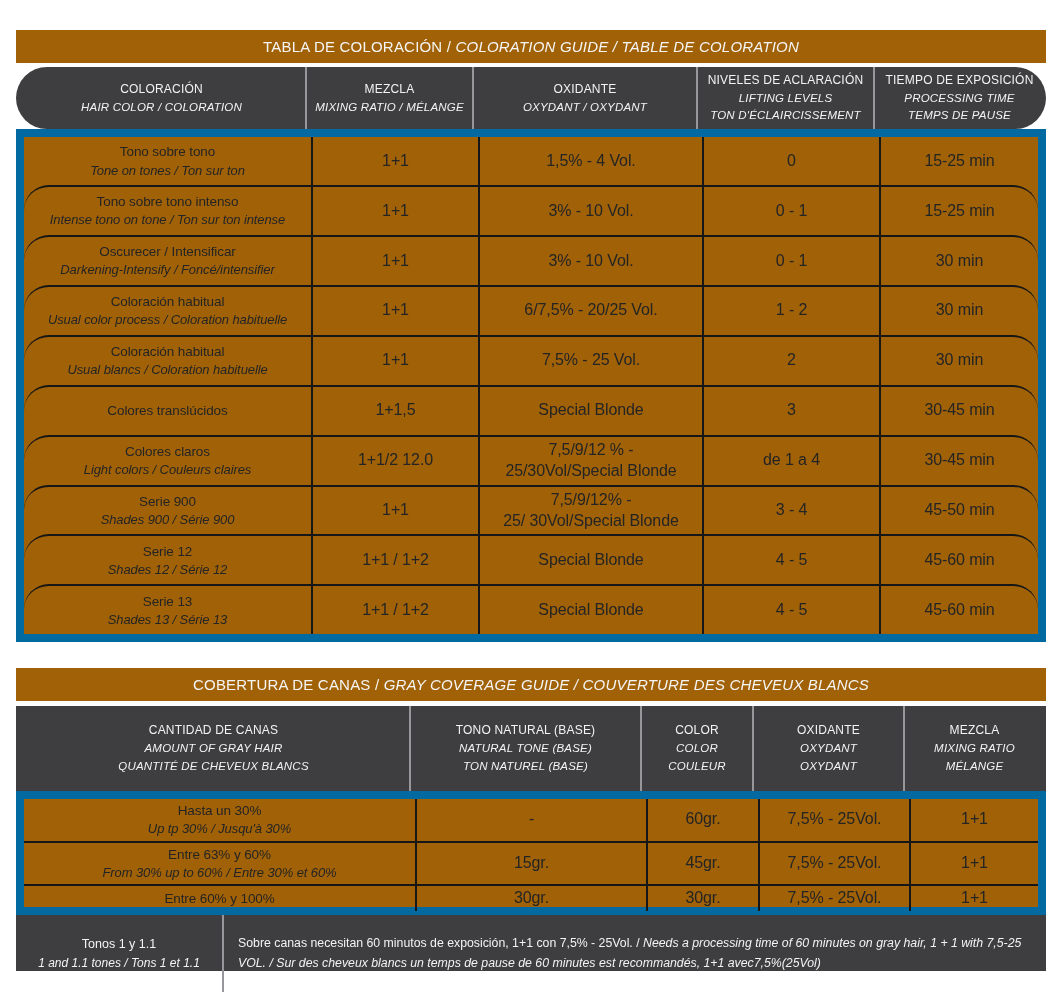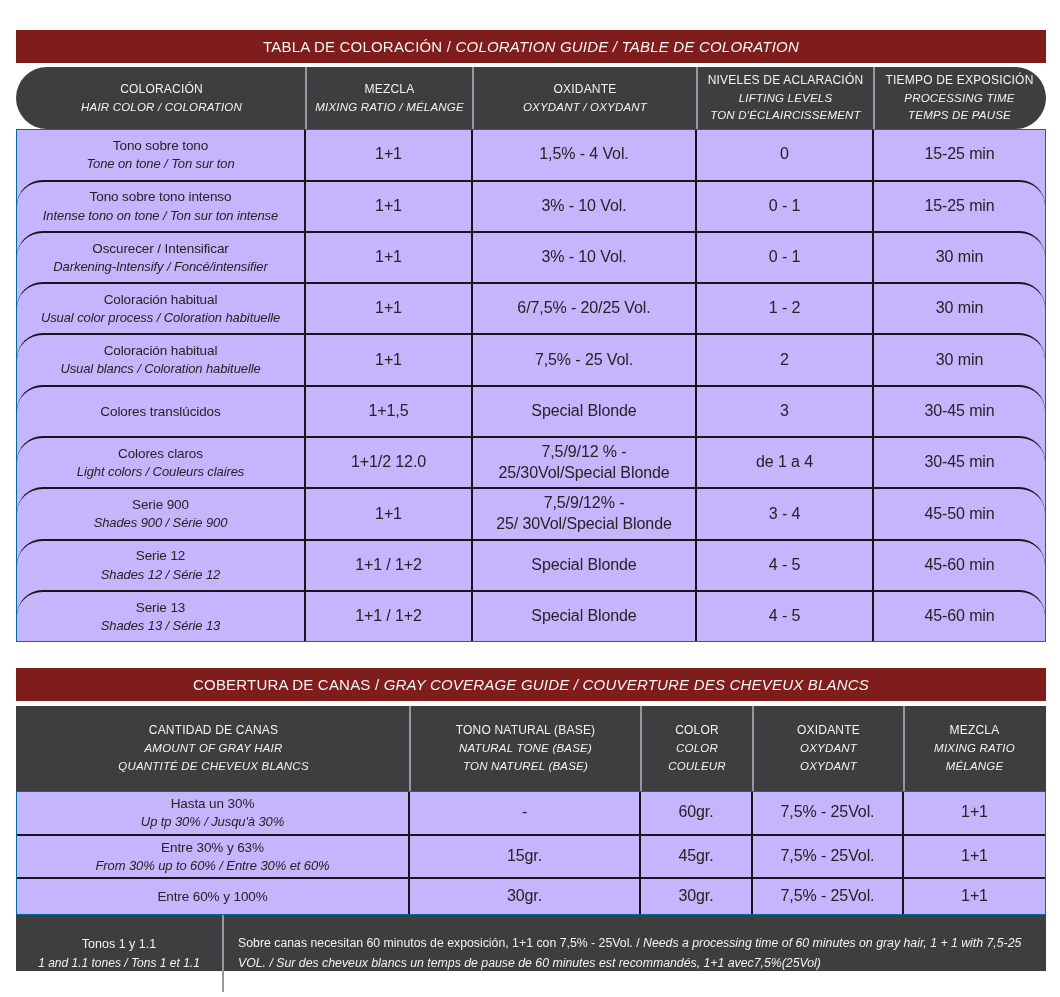--- a/index.html
+++ b/index.html
@@ -7,42 +7,42 @@
     position:relative; width:1060px; height:997px; overflow:hidden;
     background:#ffffff;
     font-family:"Liberation Sans", sans-serif;
     color:#242424;
     -webkit-font-smoothing:antialiased;
   }
   .tblwrap { position:absolute; left:16px; width:1030px; }
 
   
   .bar {
-    height:33px; background:#7f1d1d; color:#f5f5f5;
+    height:33px; background:#a16207; color:#f5f5f5;
     display:flex; align-items:center; justify-content:center;
     font-size:15px; letter-spacing:.2px; white-space:nowrap;
   }
   .bar .it { font-style:italic; }
 
   
   .cols {
     background:#3e3d40; color:#f3f3f3;
     display:grid; padding:0 2px; box-sizing:border-box;
   }
   .hcell {
     display:flex; flex-direction:column; align-items:center; justify-content:center;
     text-align:center; padding:4px 6px; box-sizing:border-box;
   }
   .hcell + .hcell { border-left:2px solid #97969a; }
   .hmain { font-size:12px; letter-spacing:.2px; line-height:1.55; white-space:pre-line; }
   .hsub  { font-size:11.5px; font-style:italic; letter-spacing:.2px; line-height:1.55; white-space:pre-line; }
 
   
   .tbody {
-    border:1px solid #0369a1; box-sizing:border-box; background:#c4b5fd;
+    border:8px solid #0369a1; box-sizing:border-box; background:#a16207;
     display:flex; flex-direction:column;
   }
   .row { display:grid; flex:1; }
   .row + .row { border-top:2px solid #161616; }
   .cell {
     display:flex; flex-direction:column; align-items:center; justify-content:center;
     text-align:center; padding:2px 6px; box-sizing:border-box;
   }
   .cell + .cell { border-left:2px solid #161616; }
   .n1 { font-size:13.5px; line-height:1.42; letter-spacing:-.1px; }
@@ -104,21 +104,21 @@
         <div class="hmain">TIEMPO DE EXPOSICIÓN</div>
         <div class="hsub">PROCESSING TIME
 TEMPS DE PAUSE</div>
       </div>
     </div>
     <div class="tbody" style="height:513px">
 
       <div class="row g1">
         <div class="cell">
           <div class="n1">Tono sobre tono</div>
-          <div class="n2">Tone on tone / Ton sur ton</div>
+          <div class="n2">Tone on tones / Ton sur ton</div>
         </div>
         <div class="cell val">1+1</div>
         <div class="cell val">1,5% - 4 Vol.</div>
         <div class="cell val">0</div>
         <div class="cell val">15-25 min</div>
       </div>
 
       <div class="row g1">
         <div class="cell">
           <div class="n1">Tono sobre tono intenso</div>
@@ -263,21 +263,21 @@
           <div class="n2">Up tp 30% / Jusqu'à 30%</div>
         </div>
         <div class="cell val">-</div>
         <div class="cell val">60gr.</div>
         <div class="cell val">7,5% - 25Vol.</div>
         <div class="cell val">1+1</div>
       </div>
 
       <div class="row g2">
         <div class="cell">
-          <div class="n1">Entre 30% y 63%</div>
+          <div class="n1">Entre 63% y 60%</div>
           <div class="n2">From 30% up to 60% / Entre 30% et 60%</div>
         </div>
         <div class="cell val">15gr.</div>
         <div class="cell val">45gr.</div>
         <div class="cell val">7,5% - 25Vol.</div>
         <div class="cell val">1+1</div>
       </div>
 
       <div class="row g2">
         <div class="cell">

